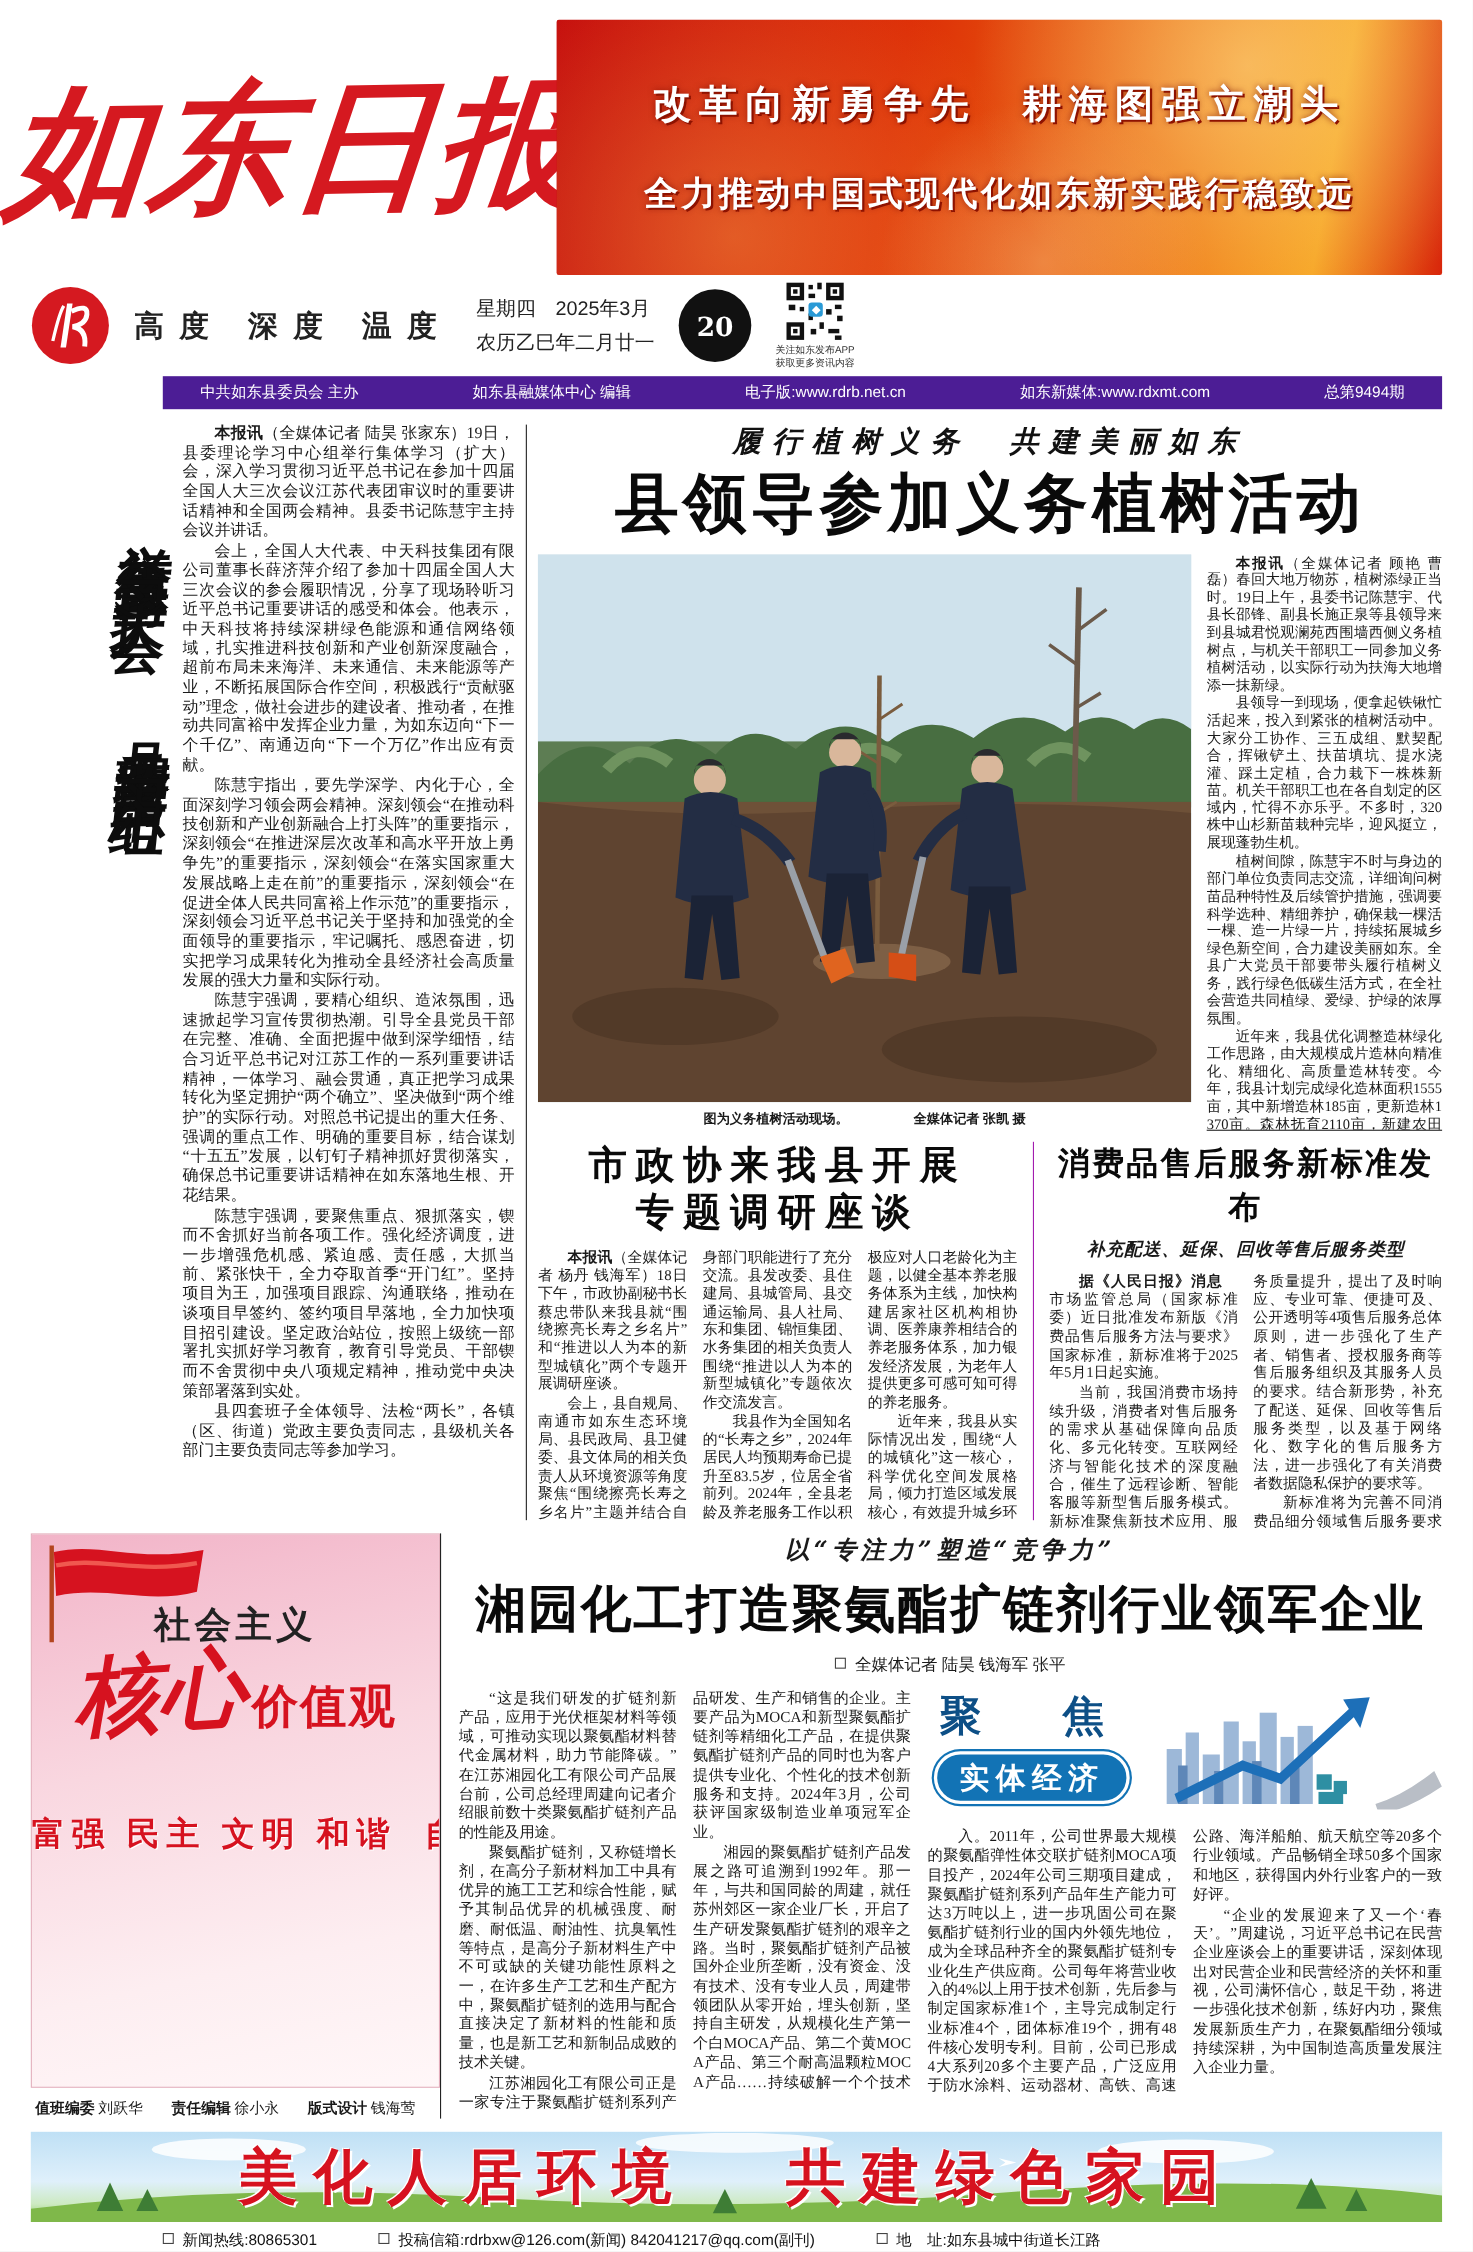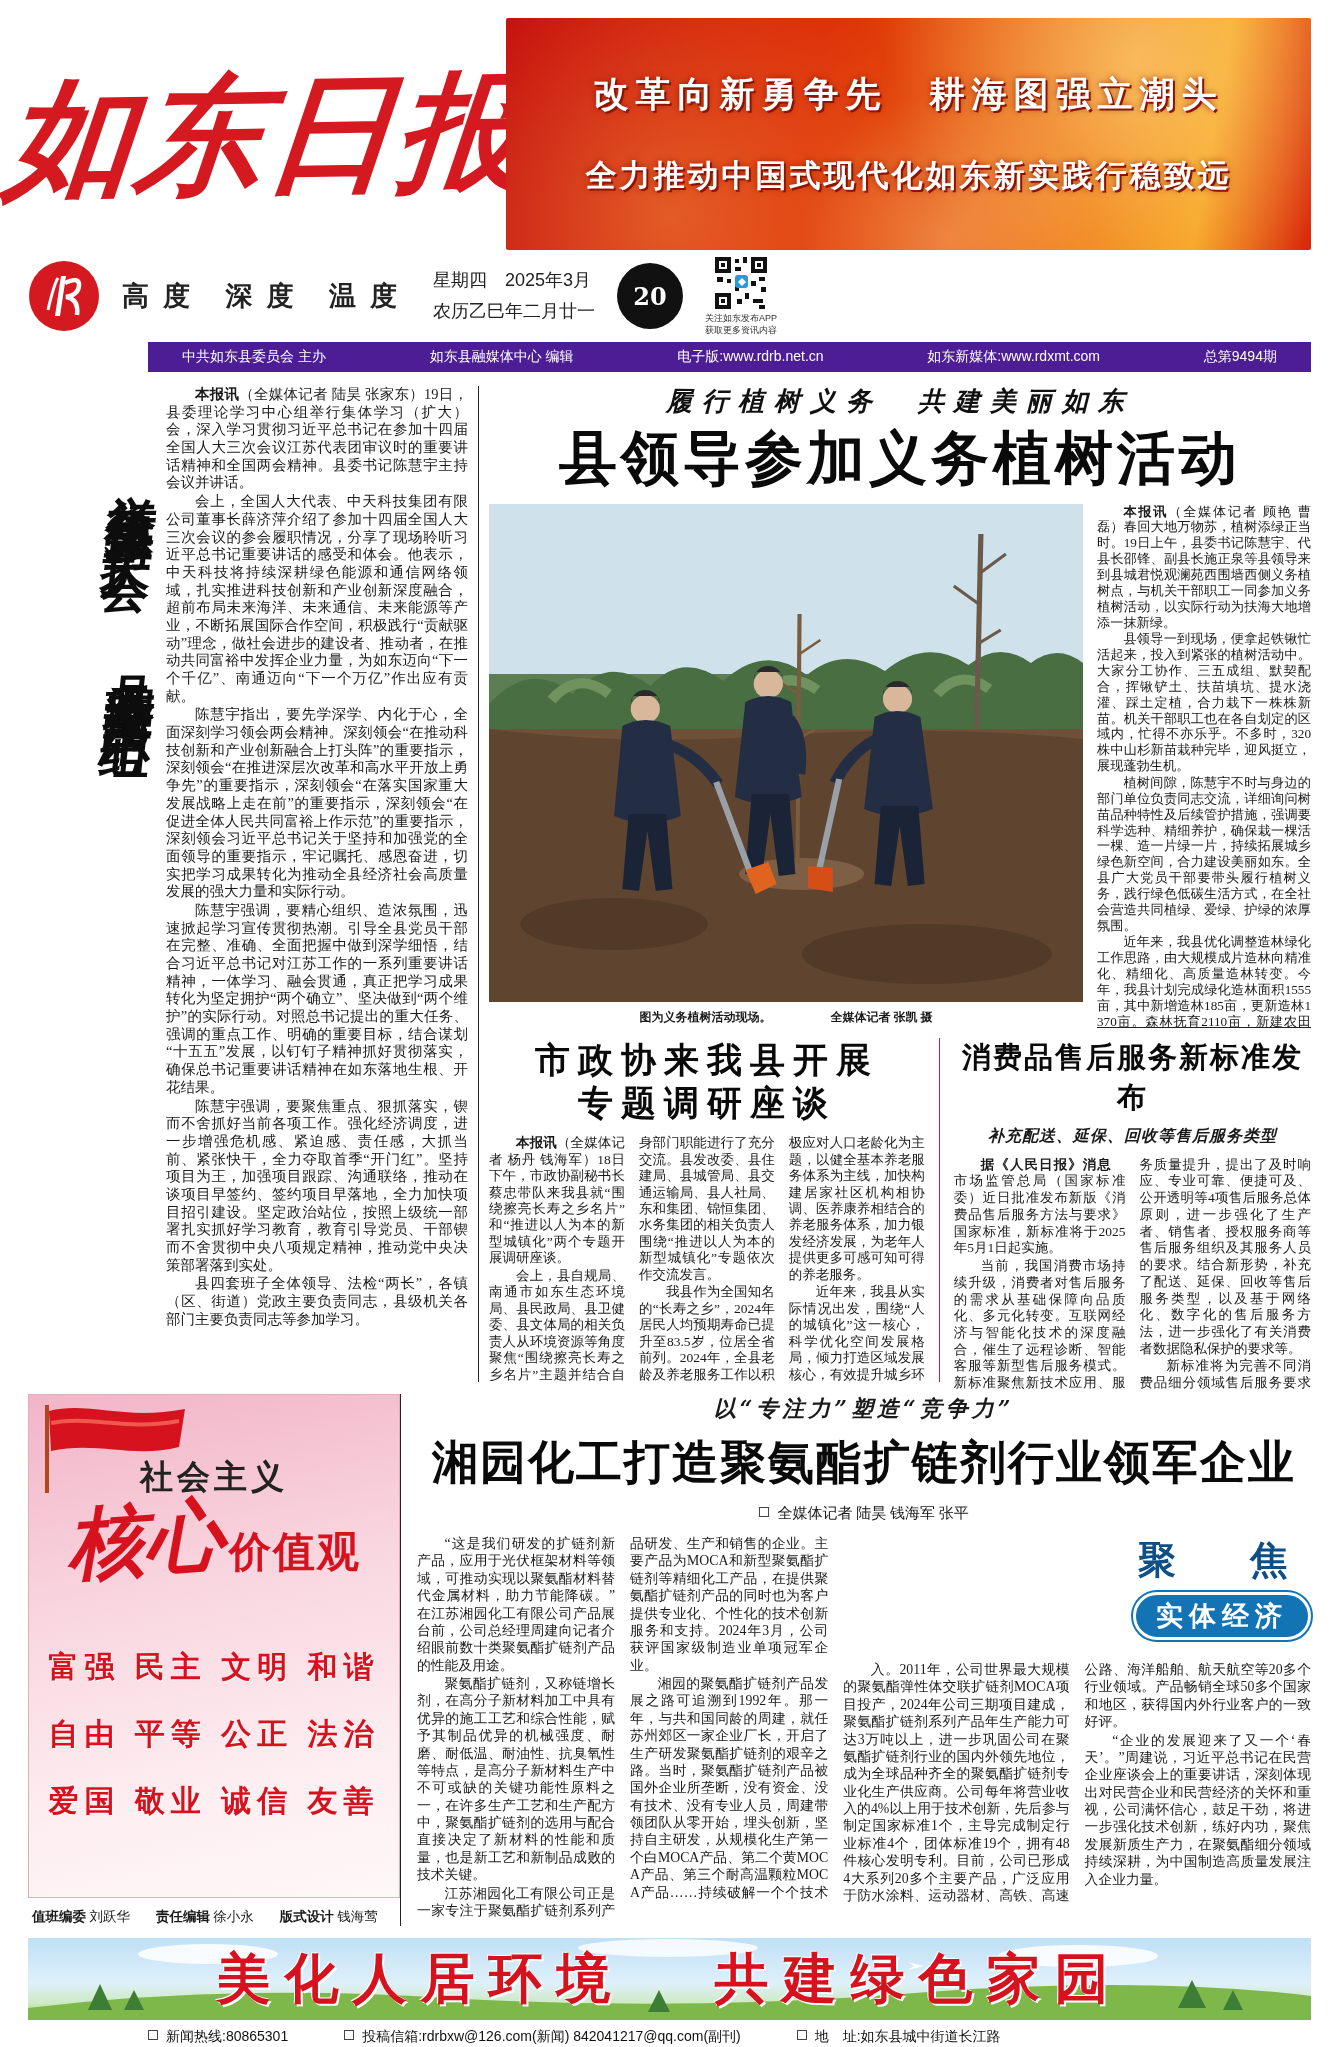--- a/index.html
+++ b/index.html
@@ -81,36 +81,36 @@
   .poster-col{width:372px;flex:0 0 auto;display:flex;flex-direction:column;}
   .poster{position:relative;flex:1;border:1px solid #e3aebc;overflow:hidden;
     background:linear-gradient(168deg,#f2b4c8 0%,#f9d7e0 40%,#fdeef1 75%,#fff7f8 100%);}
   .poster-flag{position:absolute;left:10px;top:8px;width:150px;height:92px;}
   .poster-titles{position:absolute;top:60px;left:0;right:0;text-align:center;}
   .pt-top{font-family:"Liberation Sans",sans-serif;font-weight:900;font-size:33px;color:#222;letter-spacing:4px;}
   .pt-core{font-family:"DejaVu Serif",serif;font-weight:900;font-style:italic;font-size:78px;color:#d6121f;
     line-height:1;display:inline-block;transform:rotate(-4deg);}
   .pt-suffix{font-family:"Liberation Sans",sans-serif;font-weight:900;font-size:42px;color:#d6121f;letter-spacing:2px;
     display:inline-block;margin-left:6px;}
-  .poster-values{position:absolute;top:252px;left:0;right:0;display:flex;flex-direction:column;gap:26px;align-items:center;}
+  .poster-values{position:absolute;top:252px;left:0;right:0;display:flex;flex-direction:row;gap:26px;align-items:center;}
   .pv-row{font-family:"Liberation Sans",sans-serif;font-weight:900;font-size:30px;color:#d6121f;
     letter-spacing:6px;white-space:nowrap;text-shadow:1px 1px 0 #fff;}
   .credits{display:flex;gap:26px;padding:10px 4px 0;font-size:13.5px;white-space:nowrap;}
   .credits b{font-weight:700;}
 
   .bottom-article{flex:1;min-width:0;border-left:1px solid #222;padding-left:16px;display:flex;flex-direction:column;}
   .xy-kicker{font-family:"DejaVu Serif",serif;font-style:italic;font-weight:700;text-align:center;font-size:22px;letter-spacing:4px;}
   .xy-headline{font-family:"Liberation Sans",sans-serif;font-weight:900;text-align:center;font-size:46px;
     letter-spacing:2px;color:#0a0a0a;margin:8px 0 10px;white-space:nowrap;}
   .xy-byline{text-align:center;font-size:15px;margin-bottom:12px;}
   .sq{display:inline-block;width:10px;height:10px;border:1.5px solid #444;vertical-align:1px;margin-right:8px;}
   .xy-body{display:flex;flex:1;min-height:0;}
   .xy-left{width:46%;column-count:2;column-gap:15px;font-size:13.8px;line-height:1.26;overflow:hidden;}
   .xy-right{flex:1;margin-left:15px;display:flex;flex-direction:column;min-width:0;}
-  .focus-box{height:116px;display:flex;align-items:flex-end;gap:25px;margin-bottom:10px;flex-direction:column;}
+  .focus-box{height:116px;display:flex;align-items:flex-start;gap:25px;margin-bottom:10px;}
   .focus-text{display:flex;flex-direction:column;align-items:center;gap:6px;padding-left:6px;}
   .focus-t1{font-family:"Liberation Sans",sans-serif;font-weight:900;font-size:38px;color:#0d4f86;letter-spacing:18px;white-space:nowrap;}
   .focus-t2{font-family:"Liberation Sans",sans-serif;font-weight:900;font-size:27px;color:#fff;background:#1273b5;
     border:3px solid #fff;box-shadow:0 0 0 2px #1273b5;border-radius:26px;padding:3px 20px;letter-spacing:6px;white-space:nowrap;}
   .focus-art{flex:1;height:110px;min-width:0;}
   .xy-rbody{flex:1;column-count:2;column-gap:15px;font-size:13.8px;line-height:1.26;overflow:hidden;}
 
   
   .green-banner{position:relative;height:82px;margin-top:12px;overflow:hidden;
     background:linear-gradient(180deg,#bfe0f5 0%,#dff0fb 55%,#cdeac2 80%,#8cc65e 100%);}

